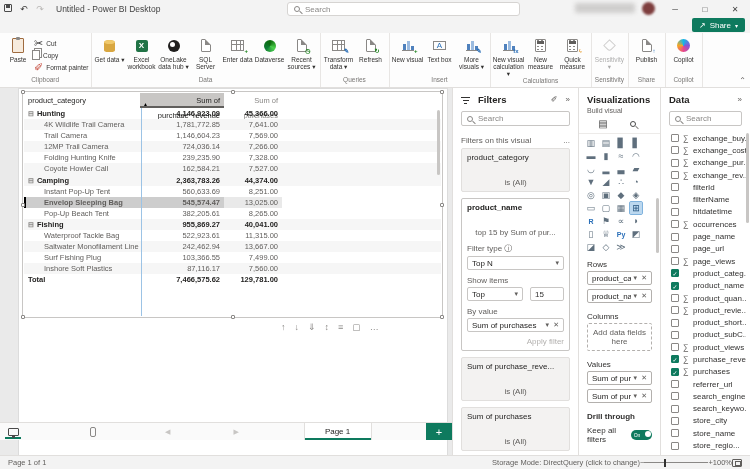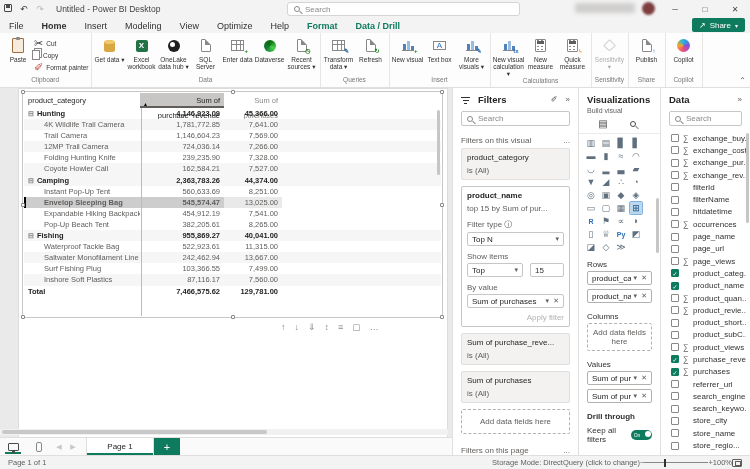--- a/index.html
+++ b/index.html
@@ -106,21 +106,21 @@
   .funnel i { display:block; background:#323130; height:1.5px; margin:1.5px 0 0 0; }
   .funnel i:nth-child(1){ width:9px; } .funnel i:nth-child(2){ width:6px; margin-left:1.5px; } .funnel i:nth-child(3){ width:3px; margin-left:3px; }
   
   #filters-pane { left:452px; width:126px; }
   .f-section-head { display:flex; padding:4px 8px 3px 8px; color:#605e5c; }
   .f-section-head .spacer { flex:1; }
   .f-card { margin:0 8px 6px 8px; border:1px solid #e1dfdd; background:#f3f2f1; border-radius:2px; padding:4px 5px; color:#323130; cursor:pointer; }
   .f-card .f-name { color:#252423; }
   .f-card.expanded { background:#fff; border-color:#c8c6c4; cursor:default; }
   .f-card.expanded .f-name { font-weight:bold; }
-  .f-sub { color:#605e5c; margin-top:4px; }
+  .f-sub { color:#605e5c; margin-top:16px;text-align:center; }
   .f-lbl { color:#605e5c; margin:6px 0 2px 0; }
   .f-select { height:14px; border:1px solid #c8c6c4; border-radius:2px; display:flex; align-items:center; padding:0 4px; background:#fff; color:#252423; cursor:pointer; }
   .f-select .spacer { flex:1; }
   .f-chev { color:#605e5c; font-size:7px; margin-left:3px; }
   .f-x { color:#605e5c; font-size:7px; margin-left:4px; }
   .f-inline { display:flex; gap:7px; }
   .f-inline .f-select { flex:1; }
   .f-input { width:34px; height:14px; border:1px solid #c8c6c4; border-radius:2px; padding:0 4px; display:flex; align-items:center; background:#fff; }
   .f-apply { text-align:right; color:#b3b1af; margin-top:5px; }
   .dashed { margin:0 8px 8px 8px; border:1px dashed #b3b0ad; border-radius:2px; text-align:center; color:#605e5c; padding:7px 2px; }
@@ -148,21 +148,21 @@
   .tgl.on:before { content:""; position:absolute; right:1px; top:1px; width:6px; height:6px; border-radius:50%; background:#fff; }
   .vscroll { position:absolute; right:1px; width:3px; background:#c8c6c4; border-radius:2px; }
   
   #data-pane { left:660px; width:90px; }
   .field-row { display:flex; align-items:center; height:12.3px; padding:0 4px 0 10px; cursor:pointer; white-space:nowrap; }
   .cb { width:8px; height:8px; border:1px solid #8a8886; border-radius:1px; margin-right:4px; flex:none; background:#fff; }
   .cb.ck { background:var(--accent); border-color:var(--accent); color:#fff; font-size:6px; line-height:8px; text-align:center; }
   .sig { width:8px; color:#605e5c; margin-right:2px; flex:none; font-size:8px; }
   .fname { overflow:hidden; color:#323130; }
   
-  .pagebar { position:absolute; left:0; top:437px; width:452px; height:18px; background:#fafafa; border-top:1px solid #e1dfdd; display:flex; align-items:stretch; font-size:8px; }
+  .pagebar { position:absolute; left:0; top:422px; width:452px; height:18px; background:#fafafa; border-top:1px solid #e1dfdd; display:flex; align-items:stretch; font-size:8px;justify-content:space-between; }
   .pb-ic { display:flex; align-items:center; justify-content:center; width:26px; position:relative; cursor:pointer; }
   .mon { width:11px; height:8px; border:1px solid #4a4a4a; border-radius:1px; position:relative; }
   .mon:after { content:""; position:absolute; left:3px; bottom:-3px; width:3px; height:2px; background:#4a4a4a; }
   .pb-ic.active:before { content:""; position:absolute; left:5px; right:5px; bottom:1px; height:2px; background:var(--accent); }
   .phone { width:6px; height:10px; border:1px solid #8a8886; border-radius:2px; }
   .pb-arrow { color:#c8c6c4; width:14px; display:flex; align-items:center; justify-content:center; font-size:7px; }
   .page-tab { width:68px; background:#fff; border-left:1px solid #e1dfdd; border-right:1px solid #e1dfdd; display:flex; align-items:center; justify-content:center; color:#252423; position:relative; cursor:pointer; margin-left:6px; }
   .page-tab:after { content:""; position:absolute; left:0; right:0; bottom:0; height:2px; background:var(--accent); }
   .add-page { width:26px; background:var(--accent); color:#fff; display:flex; align-items:center; justify-content:center; font-size:11px; cursor:pointer; }
   
@@ -191,31 +191,20 @@
     <span class="tb-user blur-sm"></span>
     <span class="tb-avatar"></span>
     <div class="tb-win">
       <span>─</span>
       <span>□</span>
       <span>✕</span>
     </div>
   </div>
 
   <div class="menubar">
-    <div id="menu-items" style="display:flex;">
-        <div class="menu-item">File</div>
-        <div class="menu-item active">Home</div>
-        <div class="menu-item">Insert</div>
-        <div class="menu-item">Modeling</div>
-        <div class="menu-item">View</div>
-        <div class="menu-item">Optimize</div>
-        <div class="menu-item">Help</div>
-        <div class="menu-item accent">Format</div>
-        <div class="menu-item accent">Data / Drill</div>
-      </div>
     <div class="share-btn">
       <span>↗</span>
       <span>Share</span>
       <span style="font-size:6px;">▾</span>
     </div>
   </div>
 
   <div class="ribbon">
     <div id="ribbon-groups" style="display:flex;">
         <div class="rb-group">
@@ -466,27 +455,20 @@
                 </div>
                 <div class="c2">560,633.69</div>
                 <div class="c3">8,251.00</div>
               </div>
               <div class="pbt-row selected">
                 <div class="c1 indent">
                   <span>Envelop Sleeping Bag</span>
                 </div>
                 <div class="c2">545,574.47</div>
                 <div class="c3">13,025.00</div>
-              </div>
-              <div class="pbt-row">
-                <div class="c1 indent">
-                  <span>Expandable Hiking Backpack</span>
-                </div>
-                <div class="c2">454,912.19</div>
-                <div class="c3">7,541.00</div>
               </div>
               <div class="pbt-row">
                 <div class="c1 indent">
                   <span>Pop-Up Beach Tent</span>
                 </div>
                 <div class="c2">382,205.61</div>
                 <div class="c3">8,265.00</div>
               </div>
               <div class="pbt-row alt bold">
                 <div class="c1">

